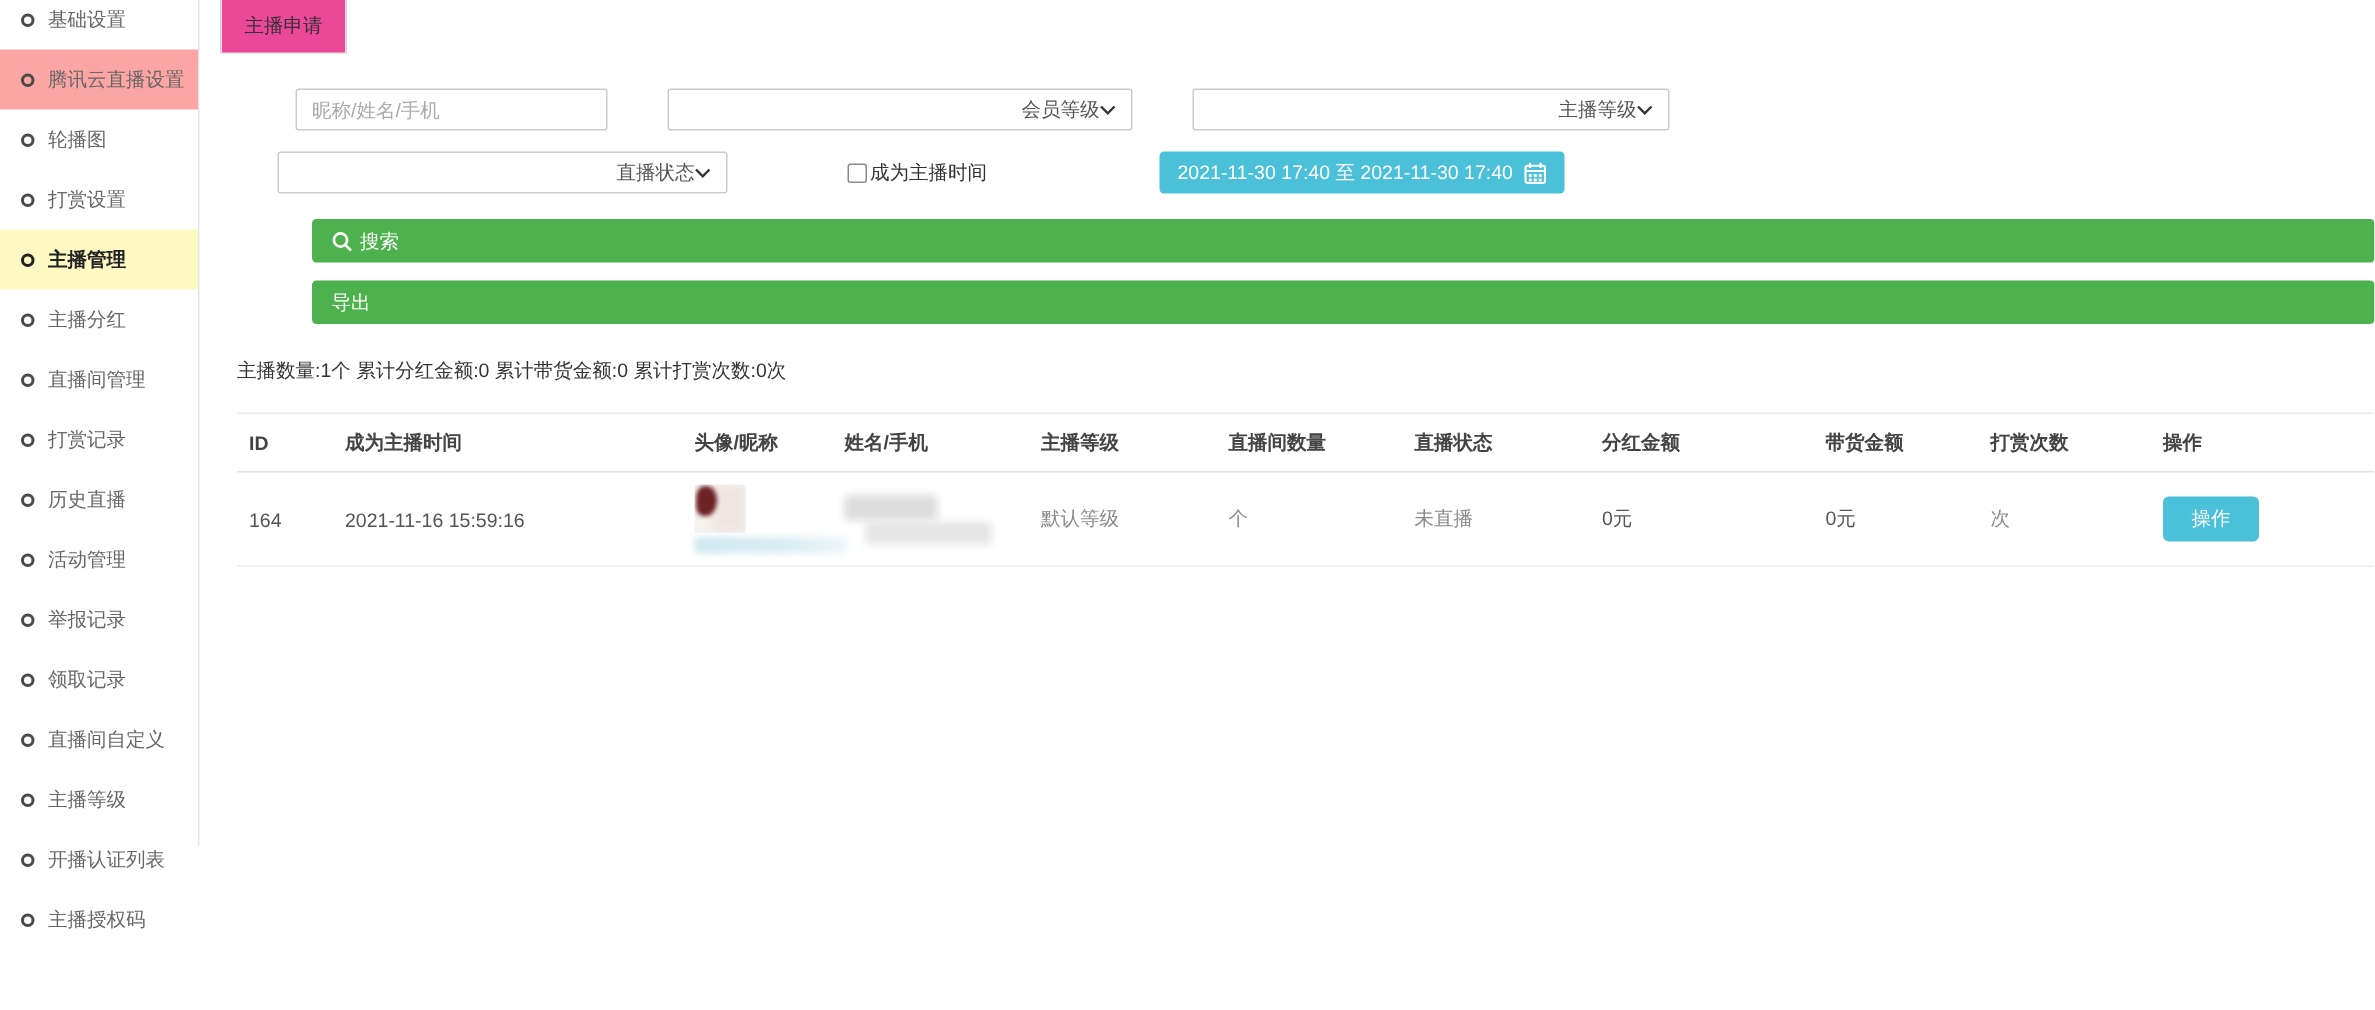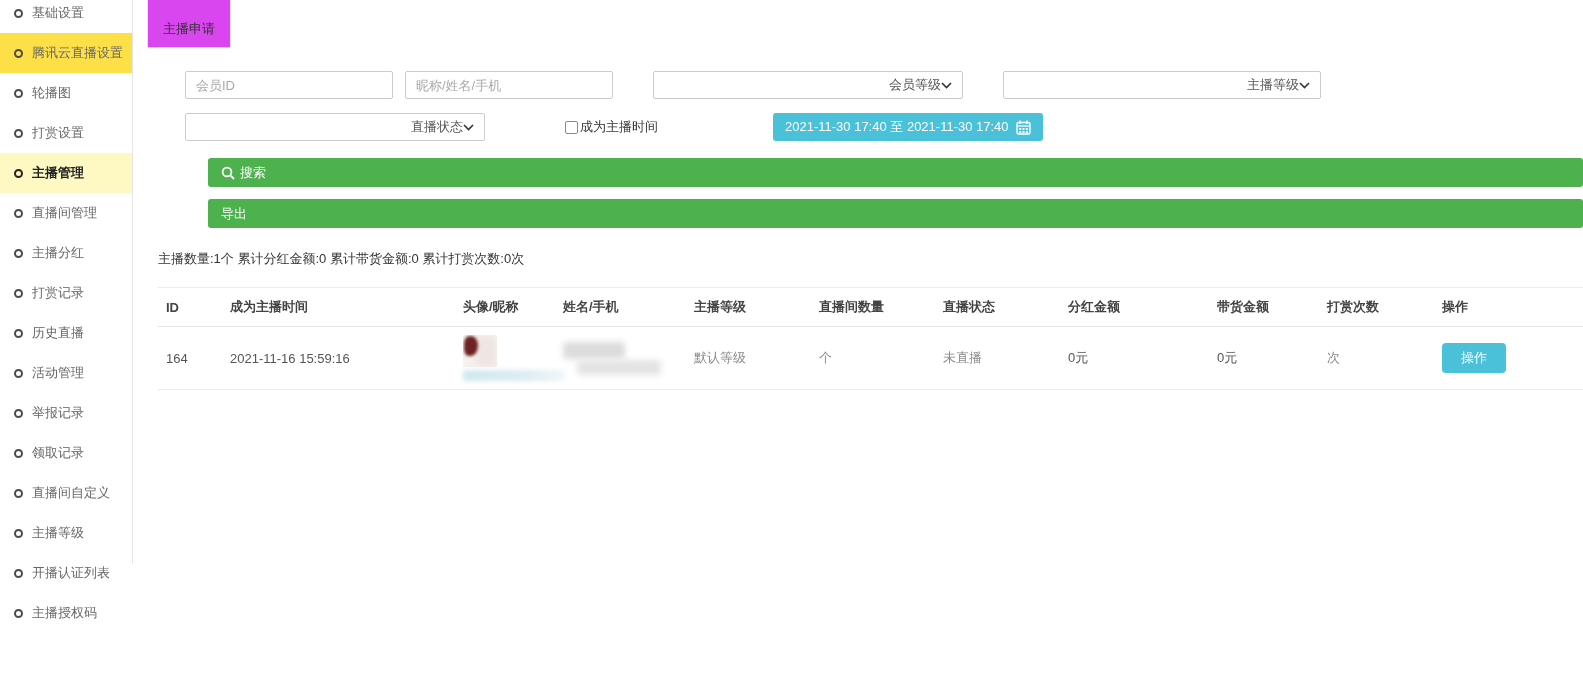--- a/index.html
+++ b/index.html
@@ -8,28 +8,28 @@
   .app { display:flex; width:1583px; height:571px; }
 
   
   .sidebar { width:133px; min-width:133px; height:100%; background:#fff;
     border-right:1px solid #e6e6e6; padding-top:0; margin-top:-7px; }
   .side-item { height:40px; display:flex; align-items:center; gap:9px;
     padding-left:14px; cursor:pointer; }
   .side-item .bullet { width:9px; height:9px; border:2px solid #4a4a4a;
     border-radius:50%; flex:none; }
   .side-item .side-label { font-size:13px; color:#666; white-space:nowrap; }
-  .side-item.hl { background:#fde047; }
+  .side-item.hl { background:#fca5a5; }
   .side-item.active { background:#fef9c3; }
   .side-item.active .side-label { color:#222; font-weight:bold; }
   .side-item.active .bullet { border-color:#222; }
 
   
   .main { flex:1; padding-left:14px; }
-  .tab { display:inline-block; padding:20px 15px 9px; background:#d946ef;
+  .tab { display:inline-block; padding:8px 15px 9px; background:#ec4899;
     border:1px solid #e3e3e3; border-top:none; font-size:13px; color:#333;
     cursor:pointer; }
 
   .filters { margin-left:38px; margin-top:23px; }
   .frow { display:flex; align-items:center; }
   .txt { height:28px; border:1px solid #ccc; border-radius:2px; padding:0 10px;
     font-size:13px; color:#333; outline:none; background:#fff;
     font-family:"Liberation Sans","DejaVu Sans",sans-serif; }
   .txt::placeholder { color:#a9a9a9; }
   .w208 { width:208px; }
@@ -107,25 +107,25 @@
     <div class="side-item">
       <span class="bullet"></span>
       <span class="side-label">打赏设置</span>
     </div>
     <div class="side-item active">
       <span class="bullet"></span>
       <span class="side-label">主播管理</span>
     </div>
     <div class="side-item">
       <span class="bullet"></span>
+      <span class="side-label">主播分红</span>
+    </div>
+    <div class="side-item">
+      <span class="bullet"></span>
       <span class="side-label">直播间管理</span>
-    </div>
-    <div class="side-item">
-      <span class="bullet"></span>
-      <span class="side-label">主播分红</span>
     </div>
     <div class="side-item">
       <span class="bullet"></span>
       <span class="side-label">打赏记录</span>
     </div>
     <div class="side-item">
       <span class="bullet"></span>
       <span class="side-label">历史直播</span>
     </div>
     <div class="side-item">
@@ -157,21 +157,20 @@
       <span class="side-label">主播授权码</span>
     </div>
   </aside>
 
   <main class="main">
 
     <div class="tab">主播申请</div>
 
     <div class="filters">
       <div class="frow">
-        <input class="txt w208" type="text" placeholder="会员ID" style="">
         <input class="txt w208 gap28" type="text" placeholder="昵称/姓名/手机" style="">
         <div class="sel w310 gap40">
           <span>会员等级</span>
           <svg class="icon" width="11" height="7" viewBox="0 0 11 7">
               <polyline points="1,1 5.5,5.5 10,1" fill="none" stroke="#333" stroke-width="1.6"></polyline>
             </svg>
         </div>
         <div class="sel w318 gap40">
           <span>主播等级</span>
           <svg class="icon" width="11" height="7" viewBox="0 0 11 7">

